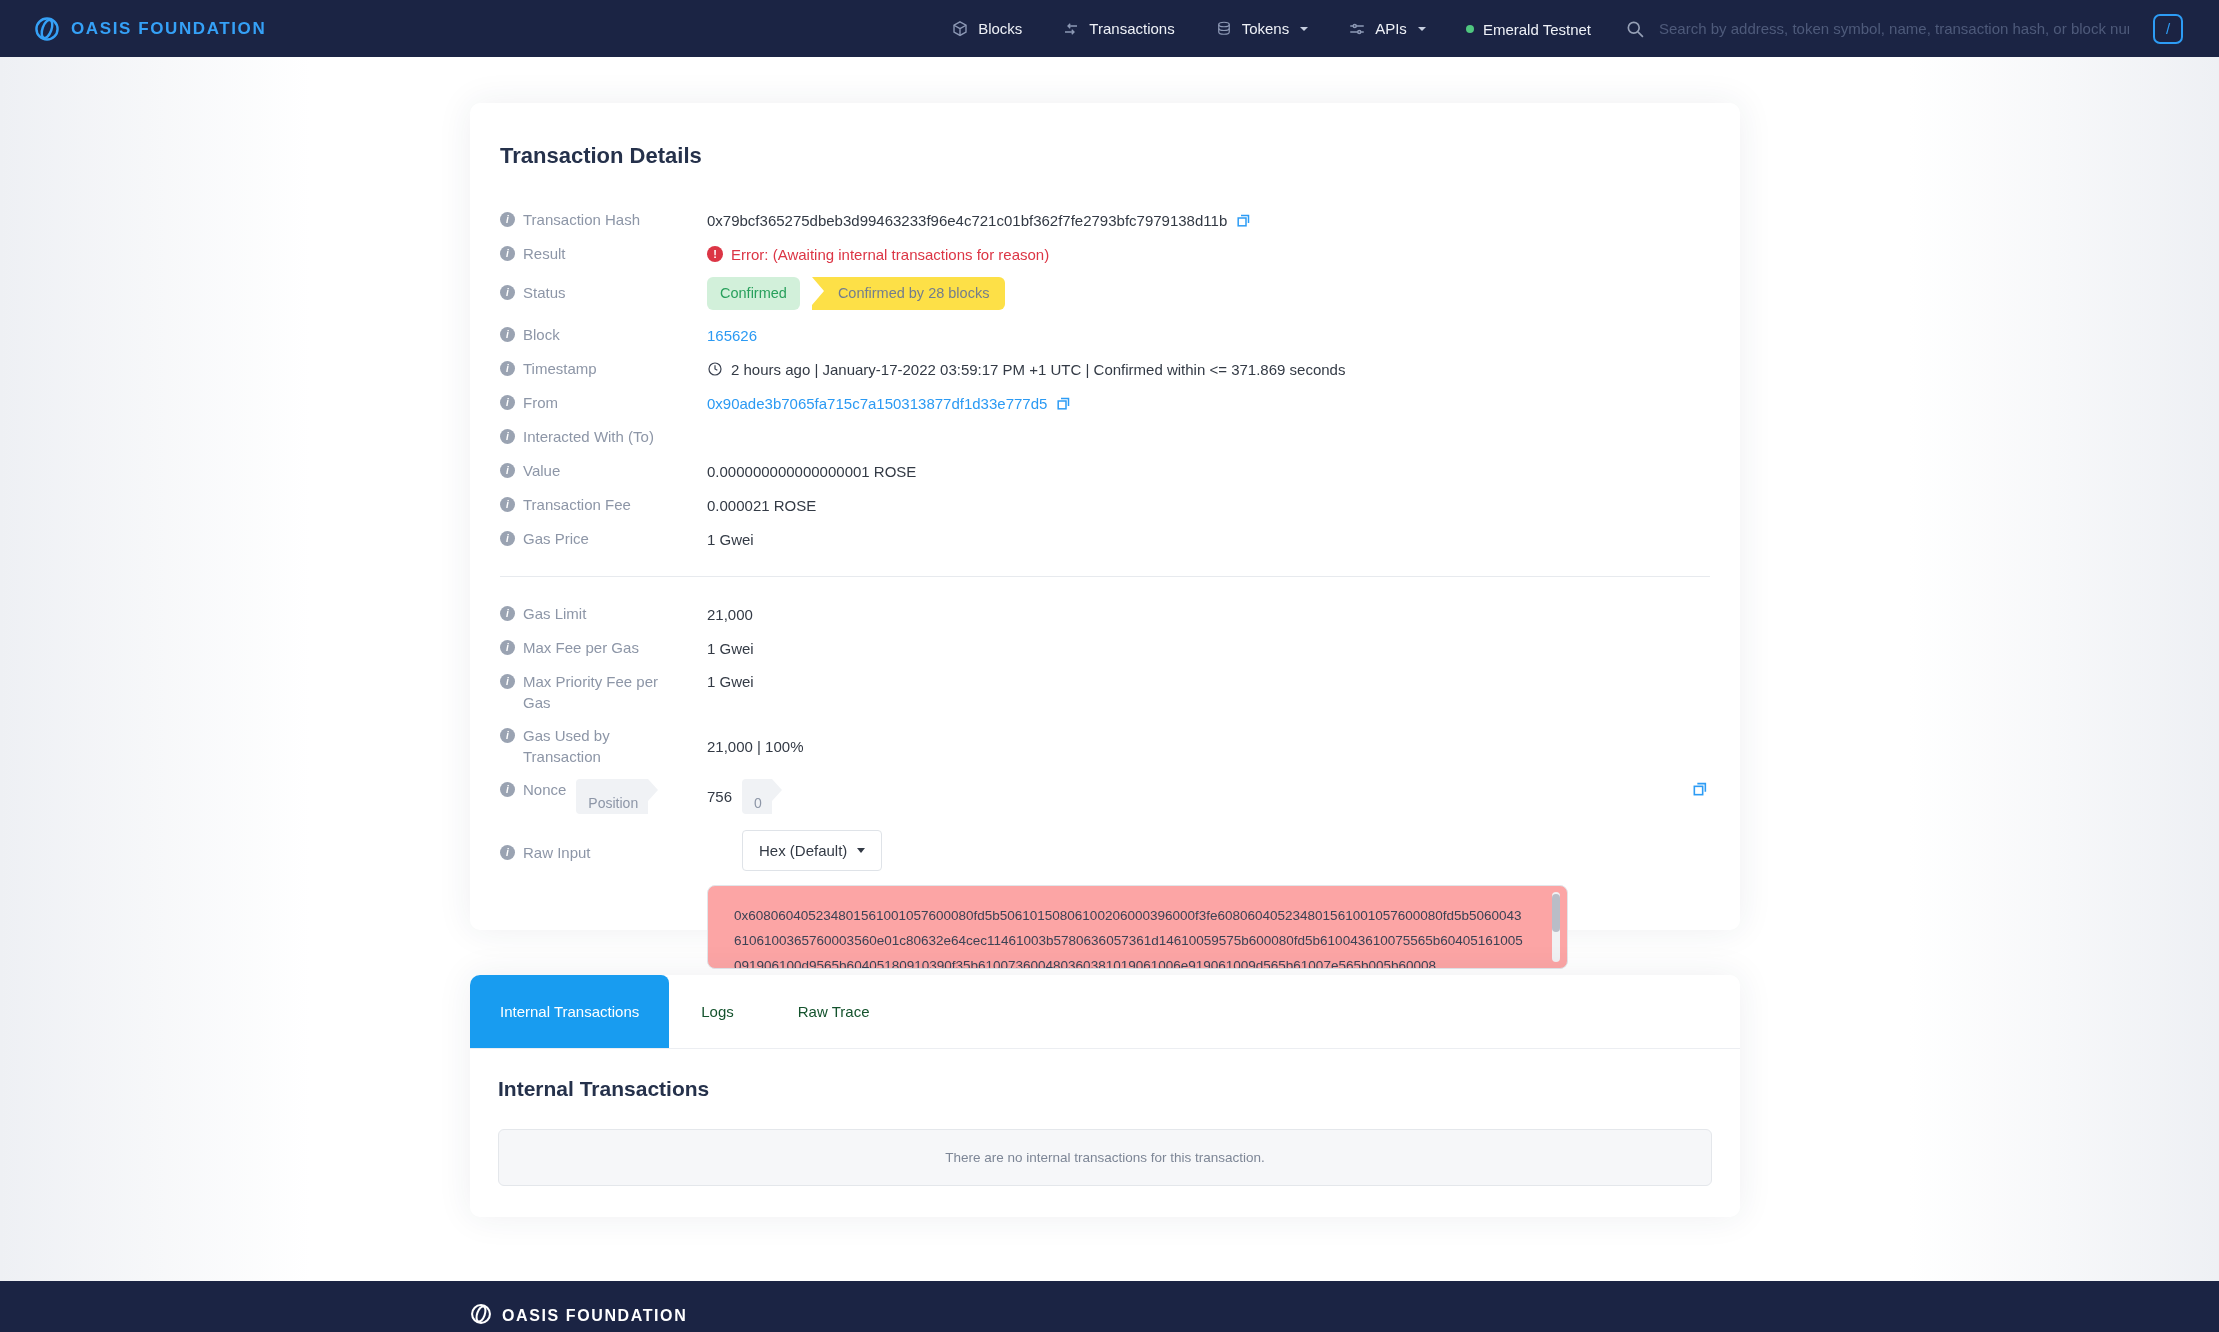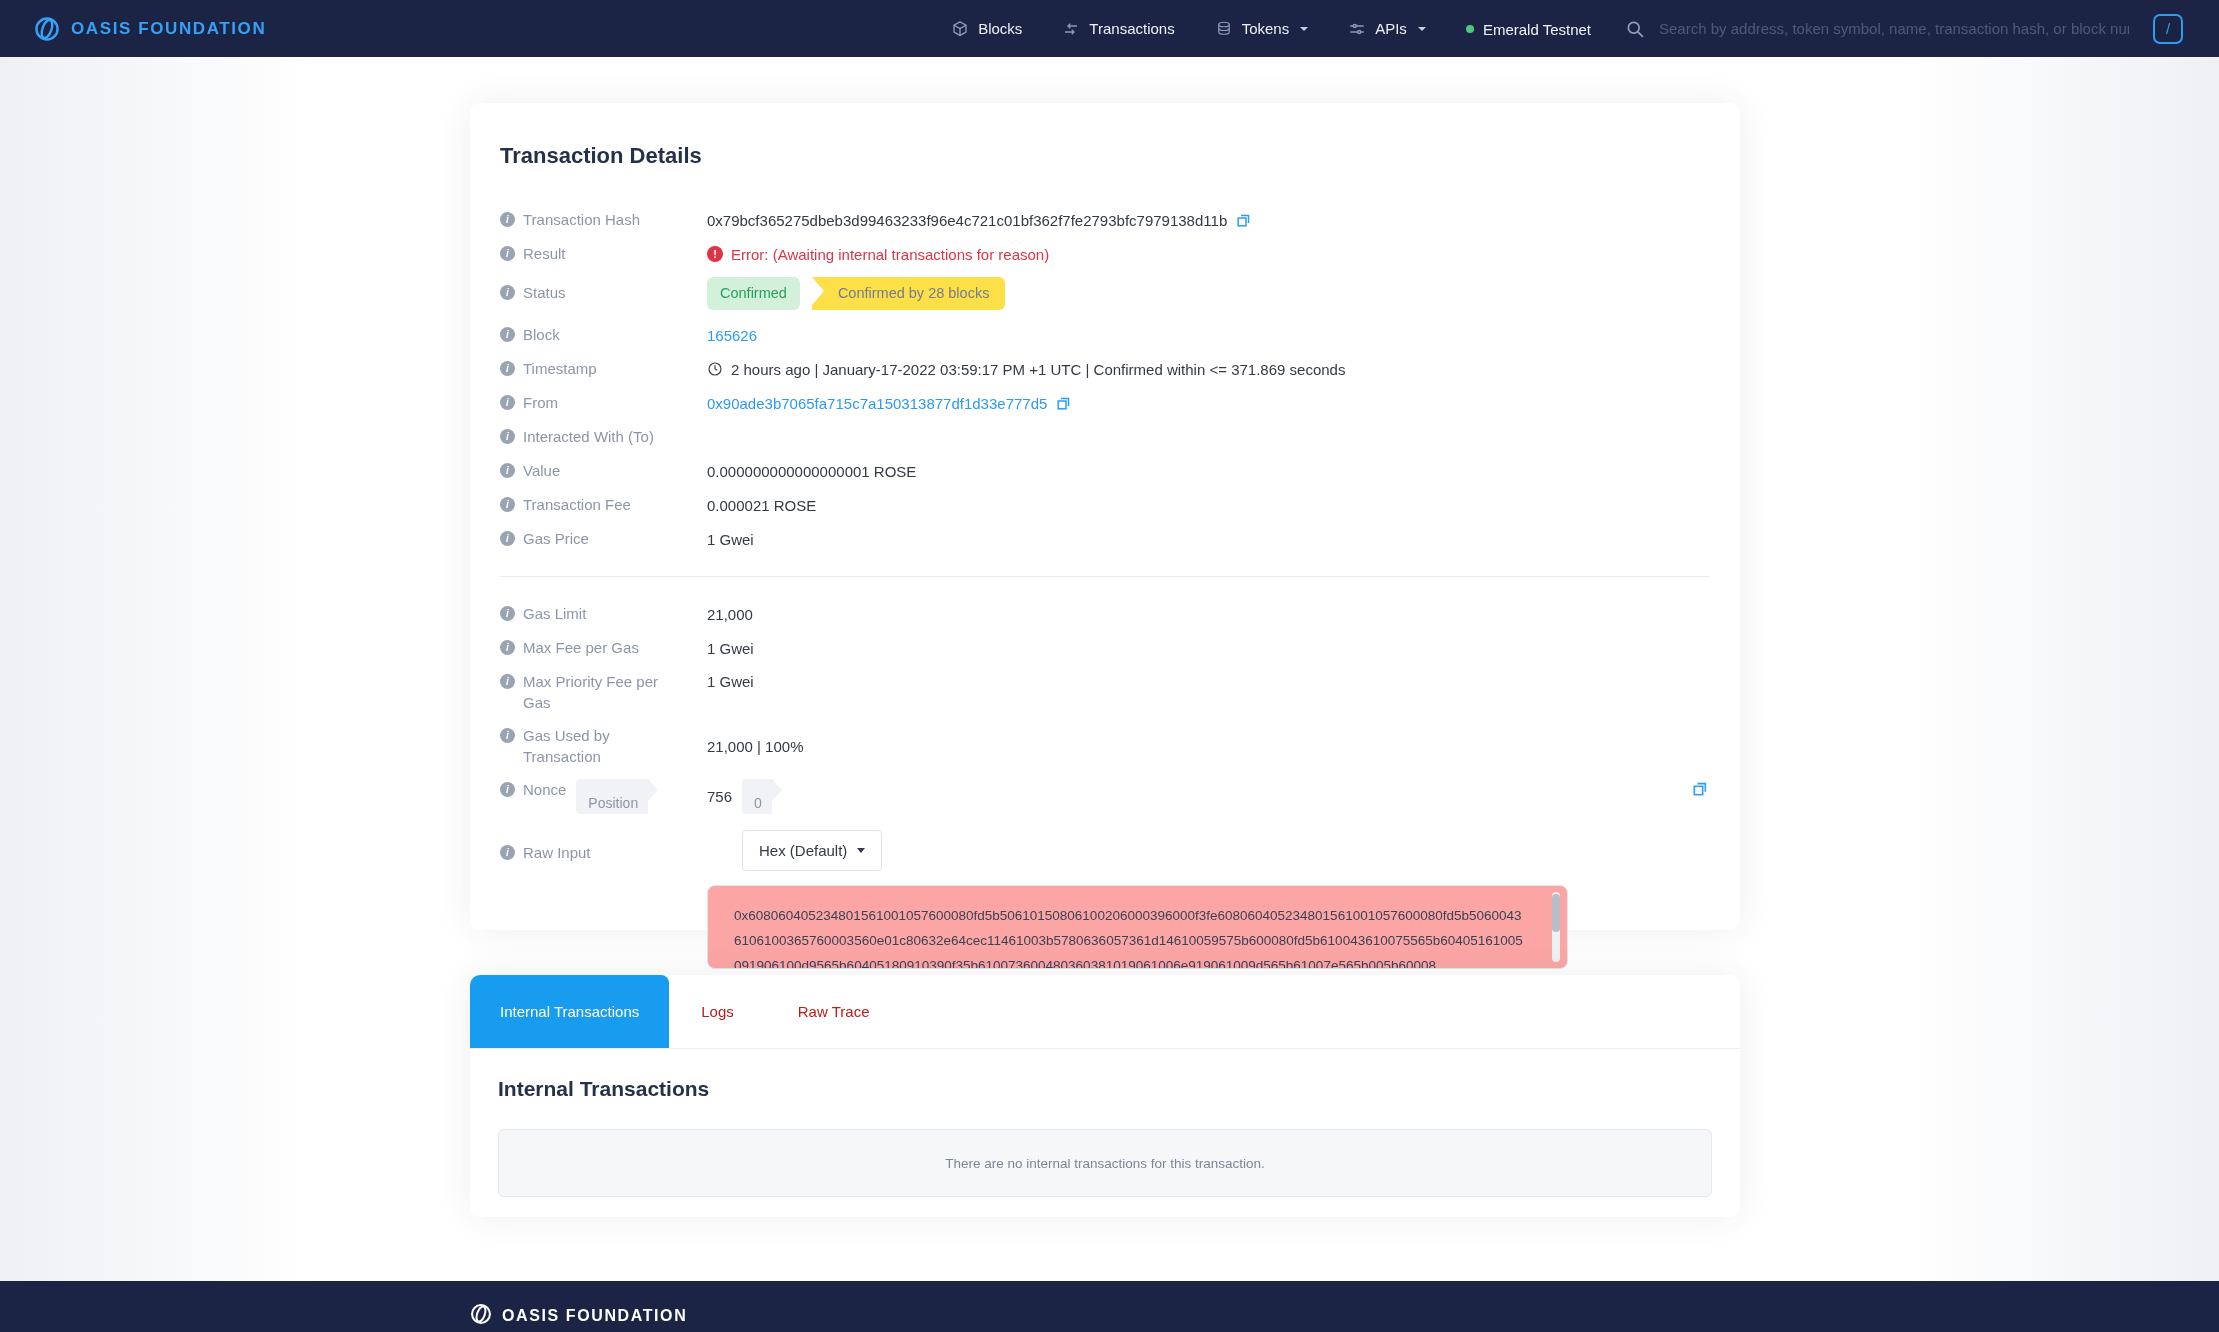--- a/index.html
+++ b/index.html
@@ -67,25 +67,25 @@
     border-top:5px solid #333a45; }
   .rawcopy { position:absolute; right:32px; top:678px; }
   .hexbox { margin:14px 0 0 207px; width:861px; height:84px; border:1px solid #e2e6ea; border-radius:8px;
     background:#fca5a5; padding:17px 40px 17px 26px; position:relative; overflow:hidden;
     font-size:13.5px; line-height:25px; color:#3c4254; word-break:break-all; }
   .hex-track { position:absolute; right:7px; top:6px; bottom:6px; width:8px; background:#f0f1f3; border-radius:4px; }
   .hex-thumb { position:absolute; right:7px; top:8px; width:8px; height:38px; background:#b9bdc7; border-radius:4px; }
   
   .card-tabs { top:975px; height:242px; }
   .tabbar { display:flex; height:74px; border-bottom:1px solid #eceef2; }
-  .tab { display:flex; align-items:center; padding:0 32px; font-size:15px; color:#b91c1c; cursor:pointer; }
+  .tab { display:flex; align-items:center; padding:0 32px; font-size:15px; color:#14532d; cursor:pointer; }
   .tab.active { background:#189cf0; color:#fff; border-radius:10px 8px 0 0; padding:0 30px; }
   .tab-panel { padding:28px 28px; }
   .panel-title { font-size:21px; font-weight:bold; color:#25314b; }
-  .empty-box { margin-top:28px; height:68px; background:#f6f7f9; border:1px solid #e4e7eb; border-radius:6px;
+  .empty-box { margin-top:28px; height:57px; background:#f6f7f9; border:1px solid #e4e7eb; border-radius:6px;
     display:flex; align-items:center; justify-content:center; color:#7d8696; font-size:13.5px; }
   
   .footer { position:absolute; top:1281px; left:0; width:100%; height:51px; background:#1b2444; }
   .footer-brand { position:absolute; left:470px; top:22px; display:flex; align-items:center; gap:10px;
     color:#fff; font-weight:bold; font-size:16px; letter-spacing:1.6px; }
 </style>
 </head>
 <body>
 
 <div class="header">

